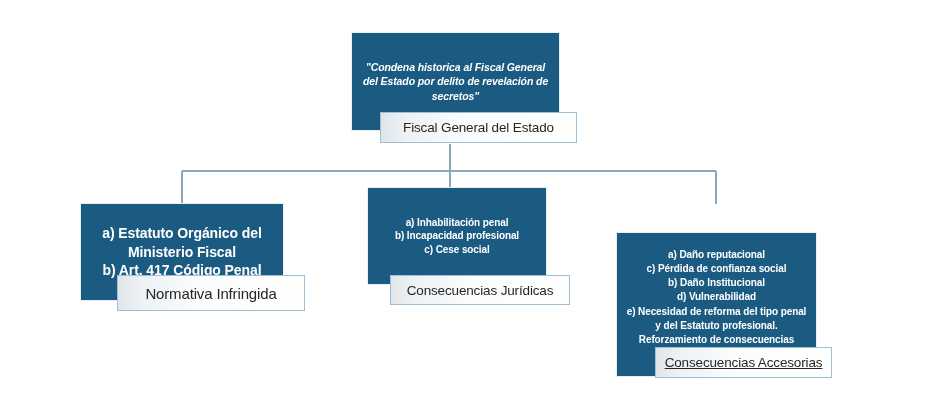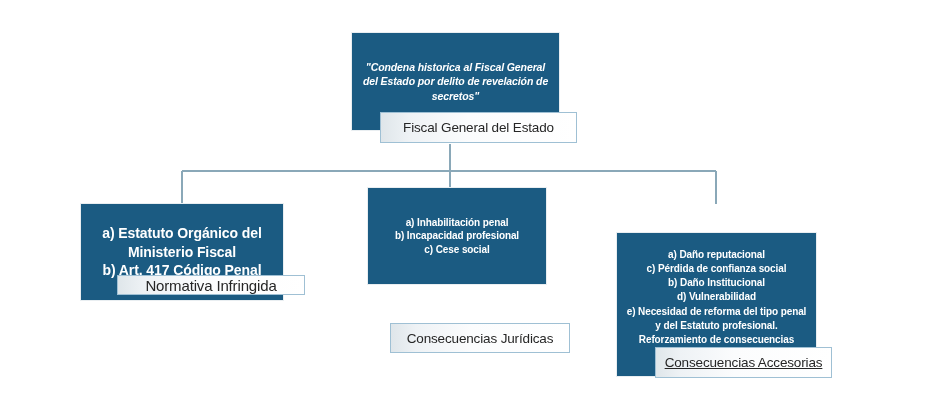--- a/index.html
+++ b/index.html
@@ -110,33 +110,33 @@
     <span class="label-text">Fiscal General del Estado</span>
   </div>
 
   <div class="node-box node-left" style="left:81px; top:204px; width:202px; height:96px;">
     <div class="node-text">
       <div>a) Estatuto Orgánico del Ministerio Fiscal</div>
       <div>b) Art. 417 Código Penal</div>
     </div>
   </div>
 
-  <div class="label-box label-left" style="left:117px; top:275px; width:188px; height:20px;text-align:center;">
+  <div class="label-box label-left" style="left:117px; top:275px; width:188px; height:36px;text-align:center;">
     <span class="label-text">Normativa Infringida</span>
   </div>
 
   <div class="node-box node-middle" style="left:352px; top:188px; width:178px; height:96px;margin-left:16px;">
     <div class="node-text">
       <div>a) Inhabilitación penal</div>
       <div>b) Incapacidad profesional</div>
       <div>c) Cese social</div>
     </div>
   </div>
 
-  <div class="label-box label-middle" style="left:390px; top:275px; width:180px; height:30px;margin-top:48px;">
+  <div class="label-box label-middle" style="left:390px; top:275px; width:180px; height:30px;">
     <span class="label-text">Consecuencias Jurídicas</span>
   </div>
 
   <div class="node-box node-right" style="left:617px; top:197px; width:199px; height:143px;margin-top:36px;">
     <div class="node-text">
       <div>a) Daño reputacional</div>
       <div>c) Pérdida de confianza social</div>
       <div>b) Daño Institucional</div>
       <div>d) Vulnerabilidad</div>
       <div>e)  Necesidad de reforma del tipo penal y del Estatuto profesional. Reforzamiento de consecuencias legales.</div>

